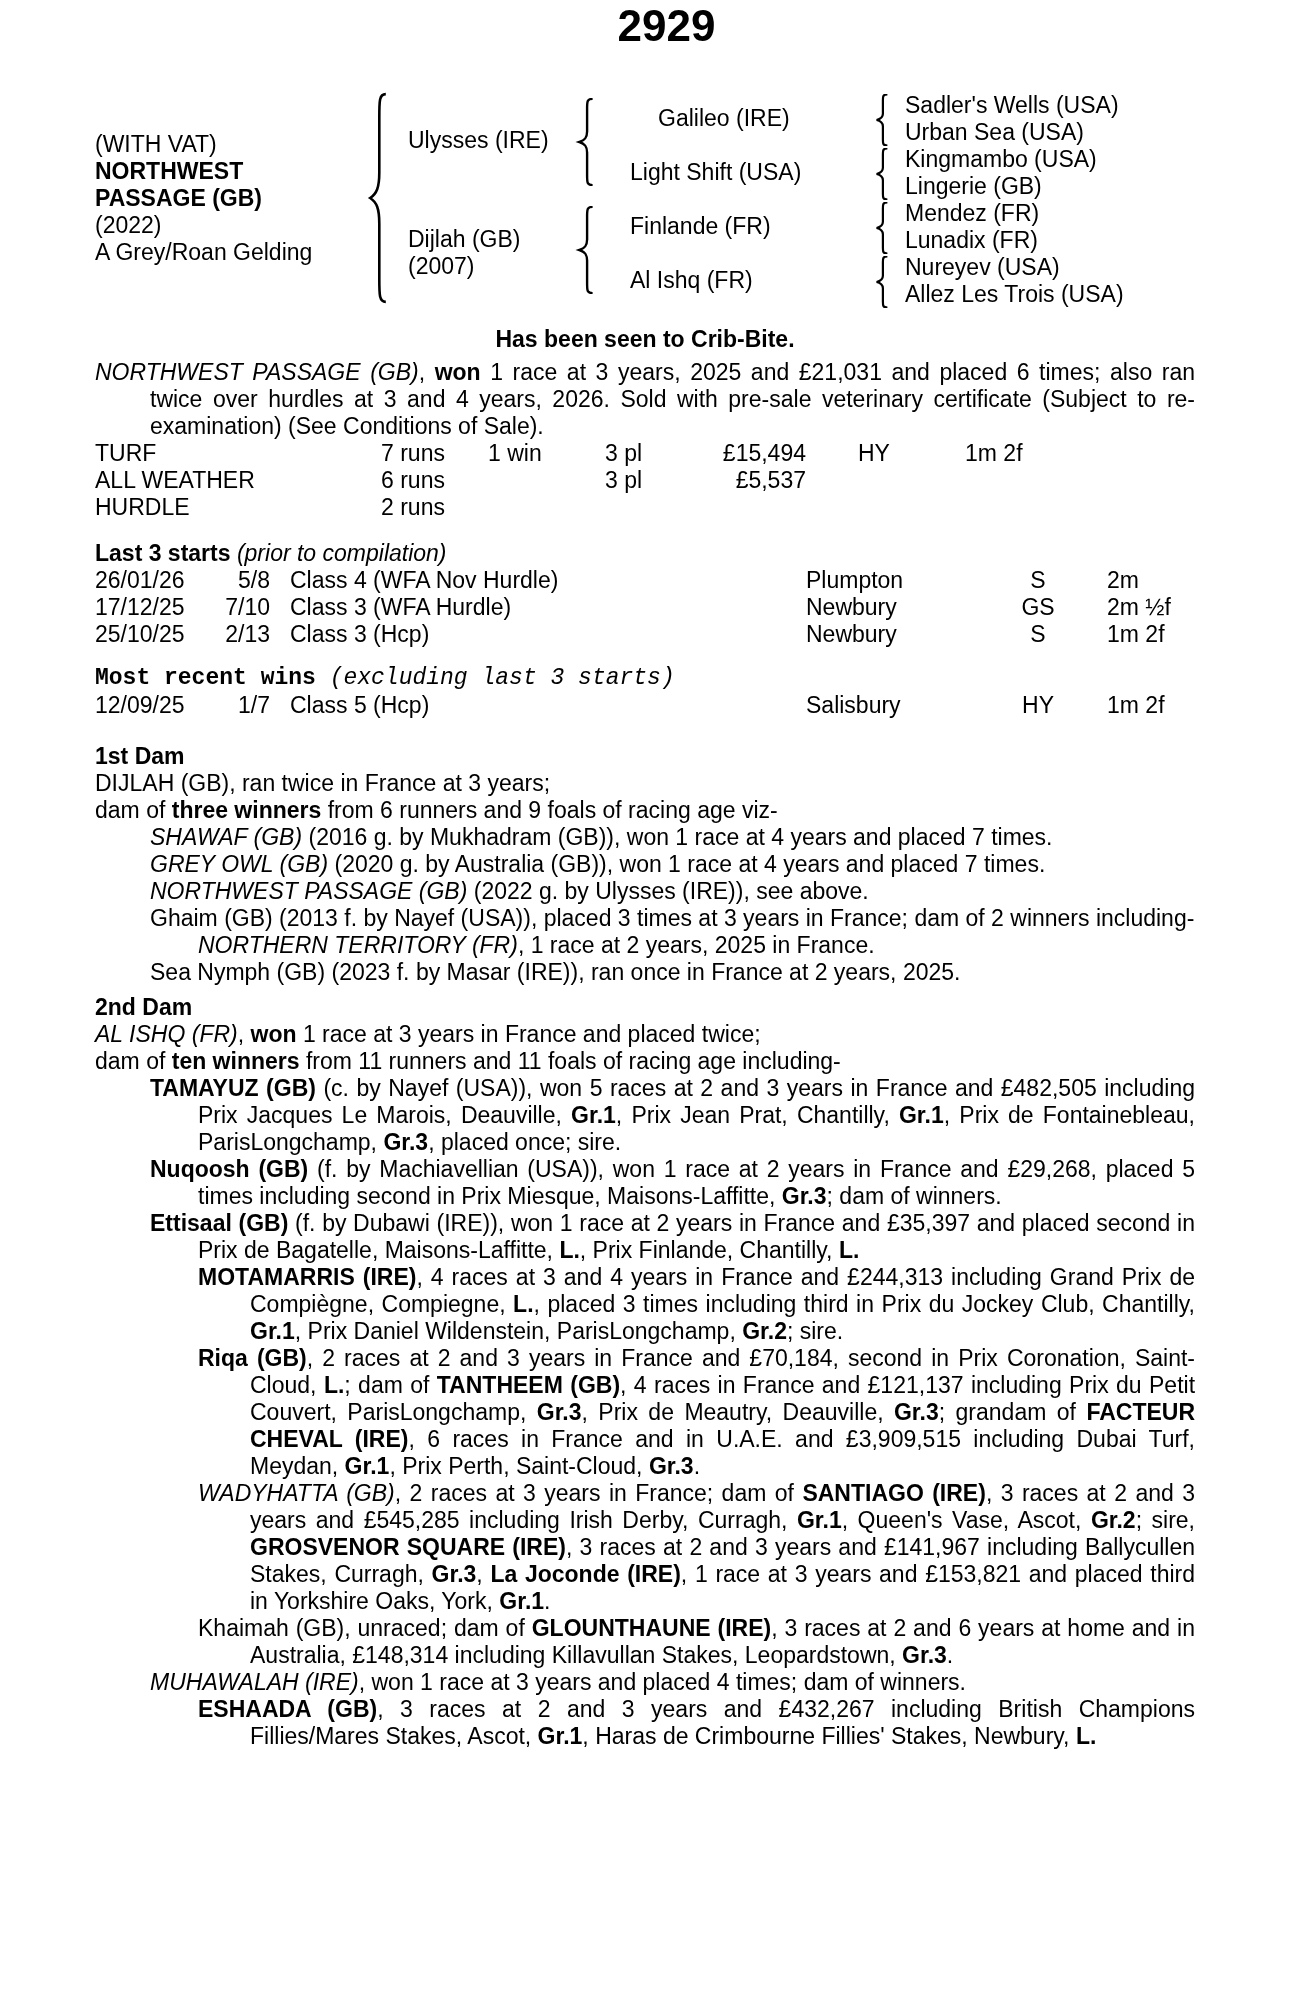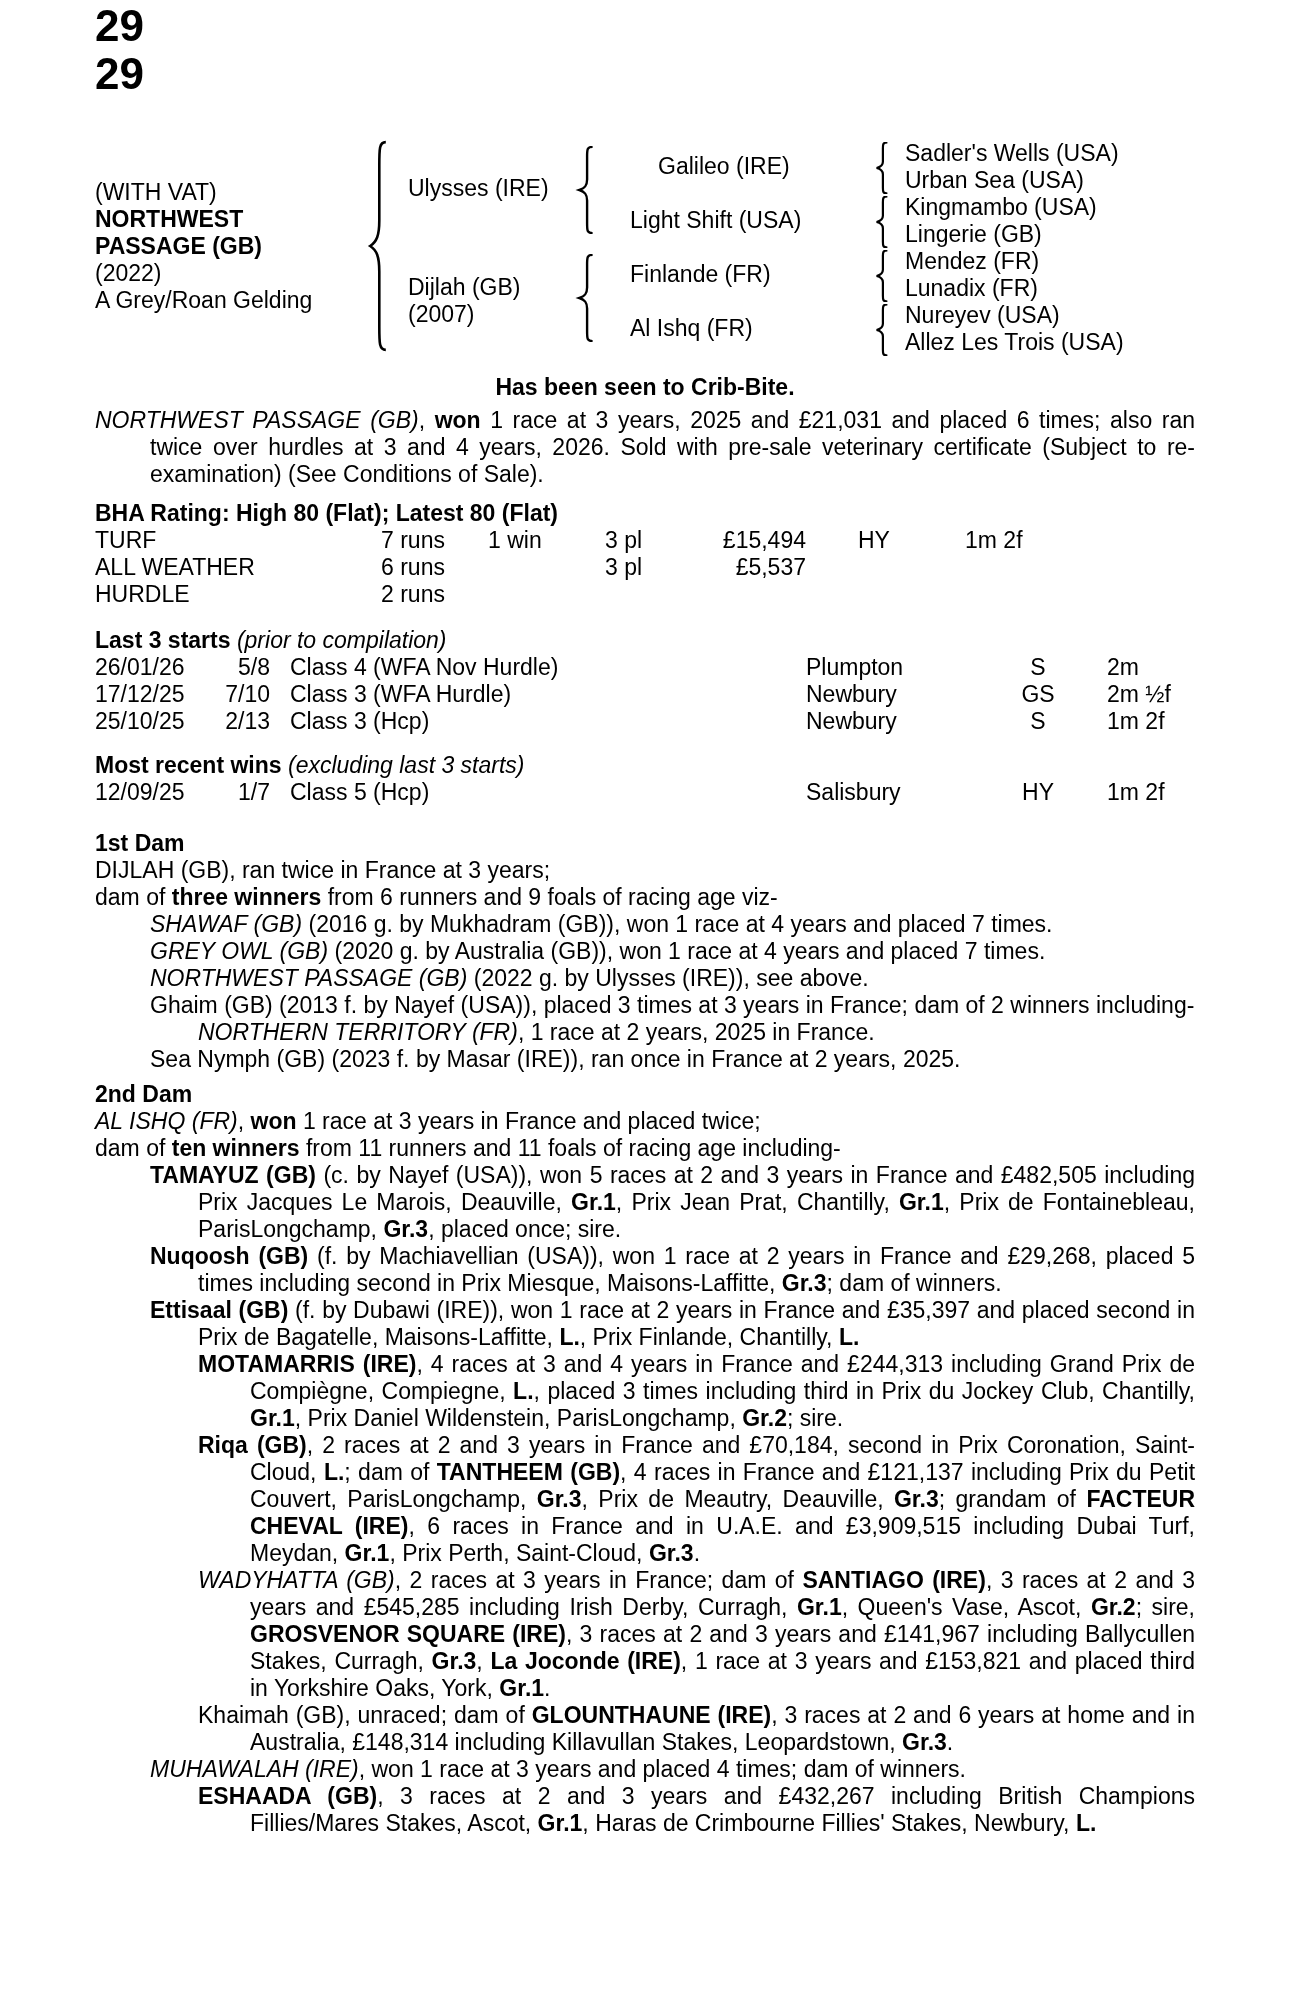--- a/index.html
+++ b/index.html
@@ -11,21 +11,21 @@
   }
   .content{margin-left:95px;width:1100px;}
   .b{font-weight:bold;}
   .i{font-style:italic;}
 
   .header-title{
     margin-top:56px;text-align:center;font-style:italic;font-size:24px;line-height:28px;
   }
   .lot-row{
     width:1143px;display:flex;justify-content:center;
-    font-weight:bold;font-size:44px;line-height:48px;margin-top:2px;flex-direction:column;
+    font-weight:bold;font-size:44px;line-height:48px;margin-top:2px;
   }
 
   
   .pedigree{position:relative;height:235px;margin-top:34px;}
   .ped-item{position:absolute;white-space:nowrap;}
   .ped-name{font-weight:bold;white-space:normal;width:210px;}
   .brace{position:absolute;}
   .brace svg{display:block;width:100%;height:100%;}
 
   .ped-c1{left:0;}
@@ -134,21 +134,20 @@
     <span class="ped-item ped-c4" style="top:143px;">Lunadix (FR)</span>
     <span class="ped-item ped-c4" style="top:170px;">Nureyev (USA)</span>
     <span class="ped-item ped-c4" style="top:197px;">Allez Les Trois (USA)</span>
   </div>
 
   <div class="notice">Has been seen to Crib-Bite.</div>
 
   <p class="para" id="summary-para" style="padding-left: 55px; text-indent: -55px;"><span class="i">NORTHWEST PASSAGE (GB)</span><span>, </span><span class="b">won</span><span> 1 race at 3 years, 2025 and £21,031 and placed 6 times; also ran twice over hurdles at 3 and 4 years, 2026. Sold with pre-sale veterinary certificate (Subject to re-examination) (See Conditions of Sale).</span></p>
 
   <div>
-    <div class="bha-heading">BHA Rating: High 80 (Flat); Latest 80 (Flat)</div>
     <div class="trow">
       <span class="c-surface">TURF</span>
       <span class="c-runs">7 runs</span>
       <span class="c-wins">1 win</span>
       <span class="c-pl">3 pl</span>
       <span class="c-earn">£15,494</span>
       <span class="c-going">HY</span>
       <span class="c-dist">1m 2f</span>
     </div>
     <div class="trow">
@@ -195,21 +194,21 @@
       <span class="r-date">25/10/25</span>
       <span class="r-pos">2/13</span>
       <span class="r-race">Class 3 (Hcp)</span>
       <span class="r-course">Newbury</span>
       <span class="r-going">S</span>
       <span class="r-dist">1m 2f</span>
     </div>
   </div>
 
   <div>
-    <div class="sec-heading" style="margin-top:17px;">
+    <div class="sec-heading" style="margin-top:17px;font-family:Liberation Mono, monospace;">
       <span class="hb">Most recent wins</span><span class="hi"> (excluding last 3 starts)</span>
     </div>
     <div class="trow">
       <span class="r-date">12/09/25</span>
       <span class="r-pos">1/7</span>
       <span class="r-race">Class 5 (Hcp)</span>
       <span class="r-course">Salisbury</span>
       <span class="r-going">HY</span>
       <span class="r-dist">1m 2f</span>
     </div>

